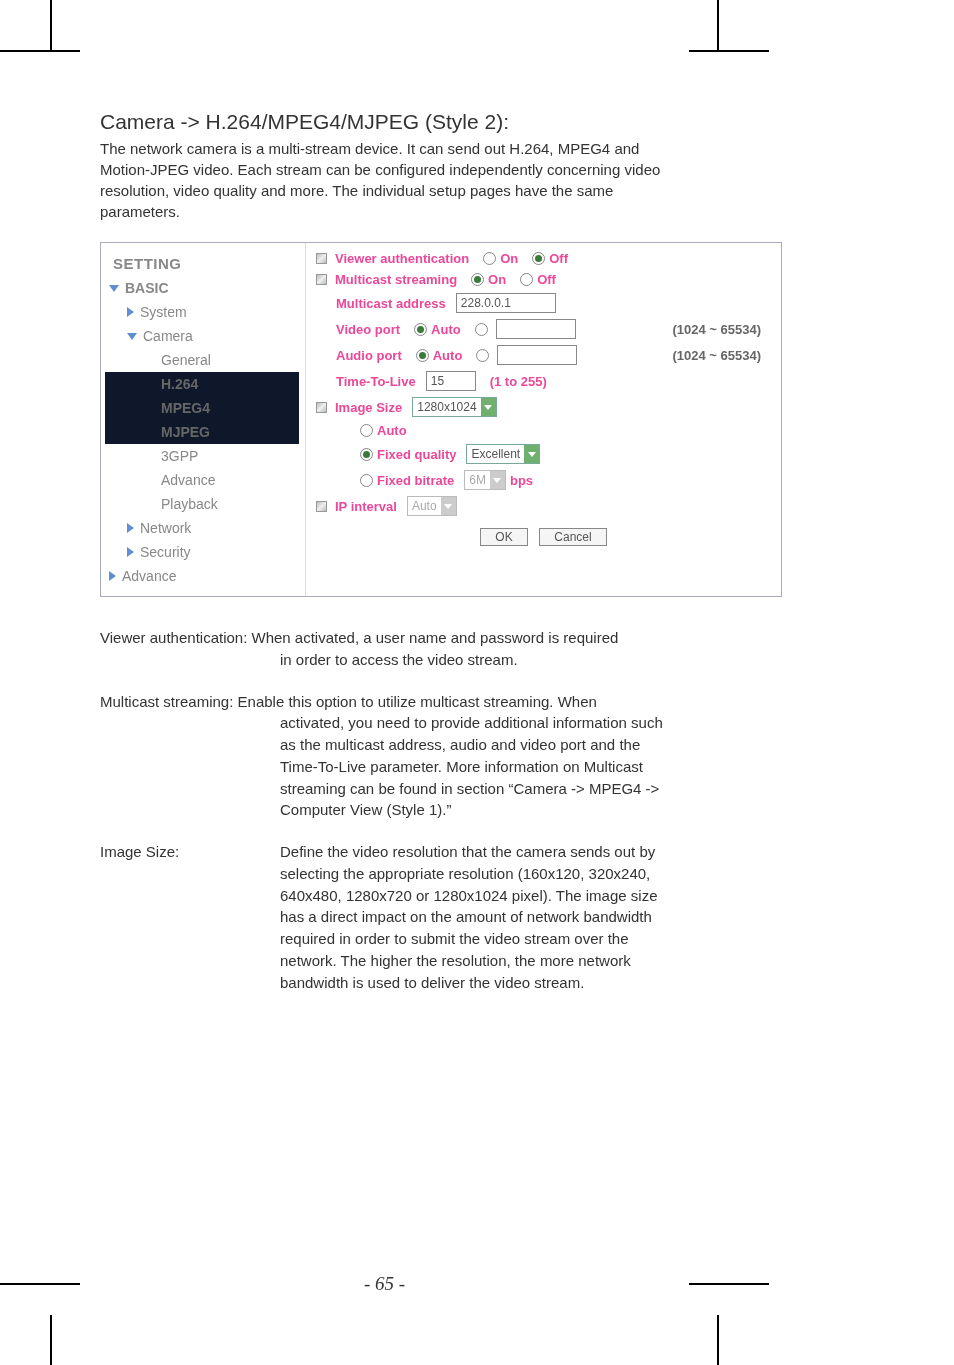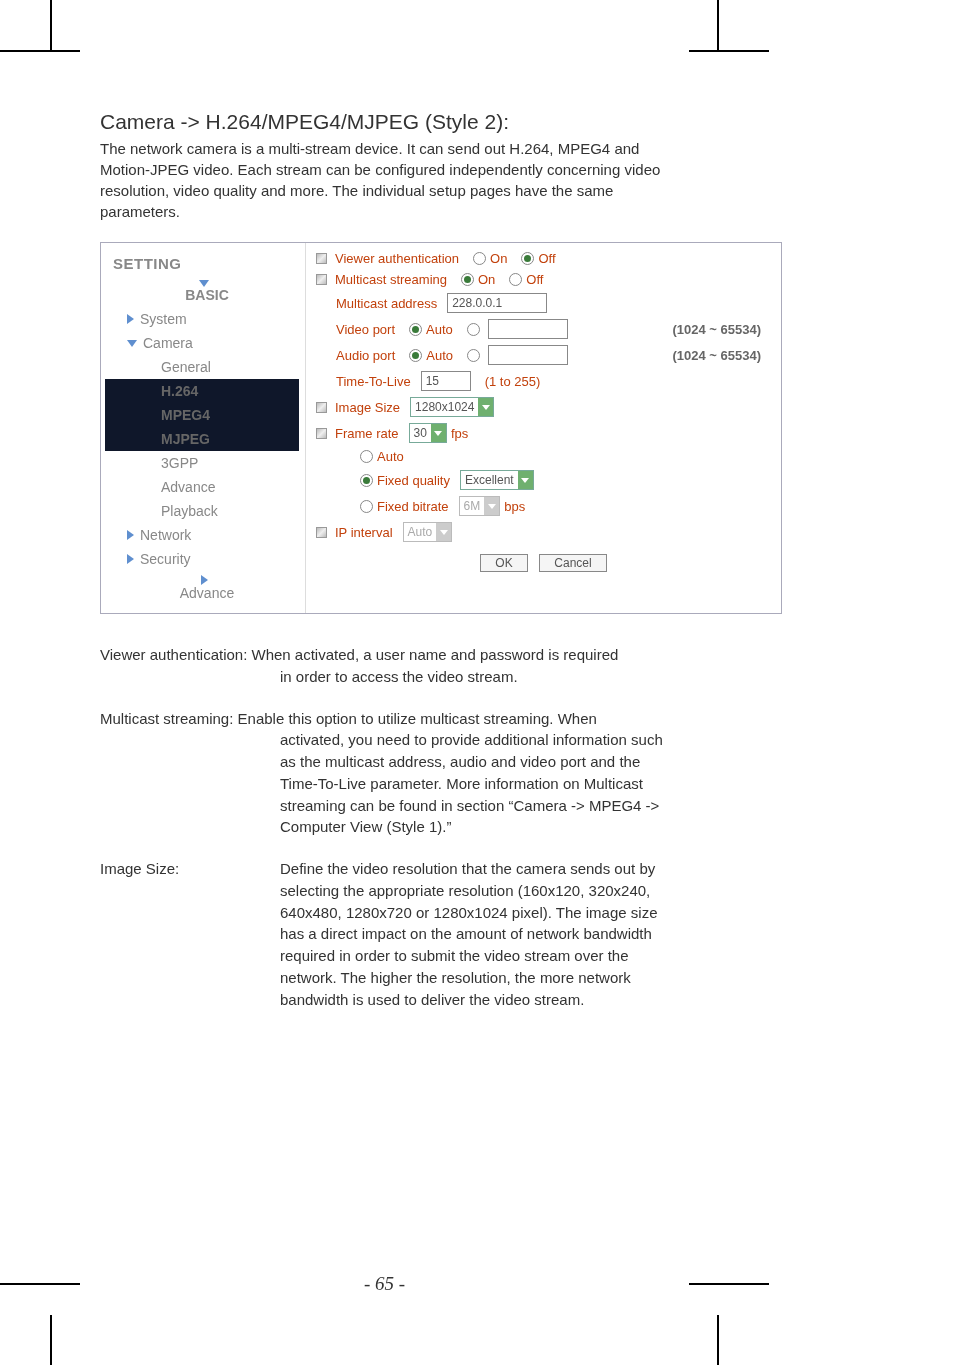--- a/index.html
+++ b/index.html
@@ -74,21 +74,21 @@
     padding: 4px 8px;
     letter-spacing: 0.5px;
   }
   .sidebar .item {
     font-size: 14px;
     color: #888;
     padding: 4px 0 4px 0;
     display: flex;
     align-items: center;
   }
-  .sidebar .l1 { padding-left: 4px; font-weight: bold; flex-direction: column;}
+  .sidebar .l1 { padding-left: 4px; font-weight: bold;}
   .sidebar .l2 { padding-left: 22px; }
   .sidebar .l3 { padding-left: 56px; }
   .sidebar .hl {
     background: #0f172a;
     font-weight: bold;
     color: #666;
     margin-right: 6px;
   }
   .tri {
     display:inline-block;
@@ -123,21 +123,21 @@
   .row.indent { padding-left: 20px; }
   .row.indent2 { padding-left: 36px; }
   .sq {
     display:inline-block;
     width:9px;height:9px;
     background: linear-gradient(135deg,#bbb 0%,#eee 50%,#bbb 100%);
     border:1px solid #999;
     margin-right:8px;
     flex-shrink:0;
   }
-  .lbl { font-weight: normal; color:#c2410c; margin-right: 6px; }
+  .lbl { font-weight: bold; color:#ec4899; margin-right: 6px; }
   .radio {
     display:inline-block;
     width:11px;height:11px;
     border:1px solid #888;
     border-radius:50%;
     margin: 0 4px 0 8px;
     position:relative;
     vertical-align:middle;
     flex-shrink:0;
   }
@@ -331,29 +331,20 @@
           <span class="lbl" style="margin-left:10px;">(1 to 255)</span>
         </div>
         <div class="row">
           <span class="sq"></span>
           <span class="lbl">Image Size</span>
           <span class="dd">
               <span class="ddtxt">1280x1024</span>
               <span class="ddarr"></span>
             </span>
         </div>
-        <div class="row">
-          <span class="sq"></span>
-          <span class="lbl">Frame rate</span>
-          <span class="dd">
-              <span class="ddtxt">30</span>
-              <span class="ddarr"></span>
-            </span>
-          <span class="lbl">fps</span>
-        </div>
         <div class="row indent2">
           <span class="radio"></span>
           <span class="lbl">Auto</span>
         </div>
         <div class="row indent2">
           <span class="radio sel"></span>
           <span class="lbl">Fixed quality</span>
           <span class="dd">
               <span class="ddtxt">Excellent</span>
               <span class="ddarr"></span>

